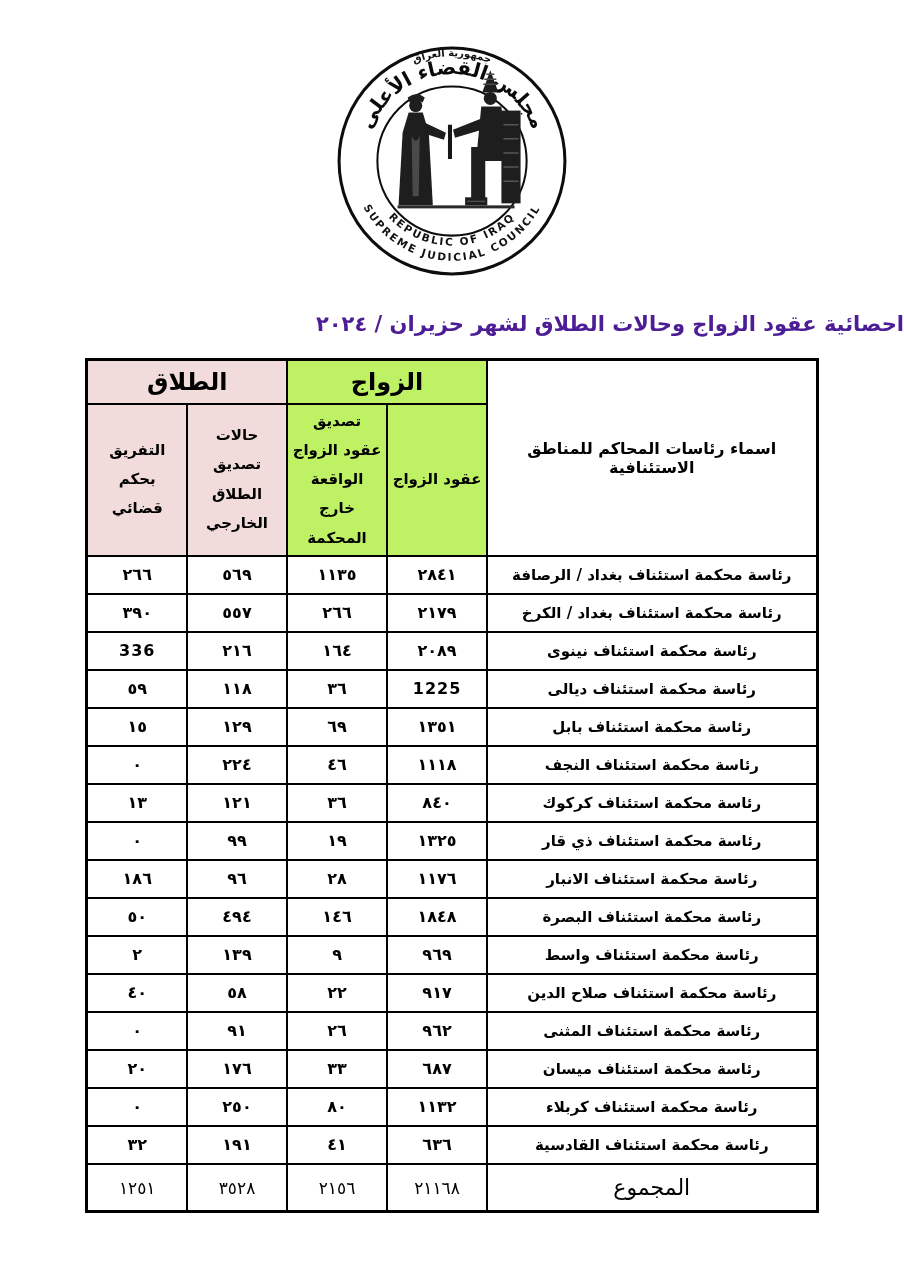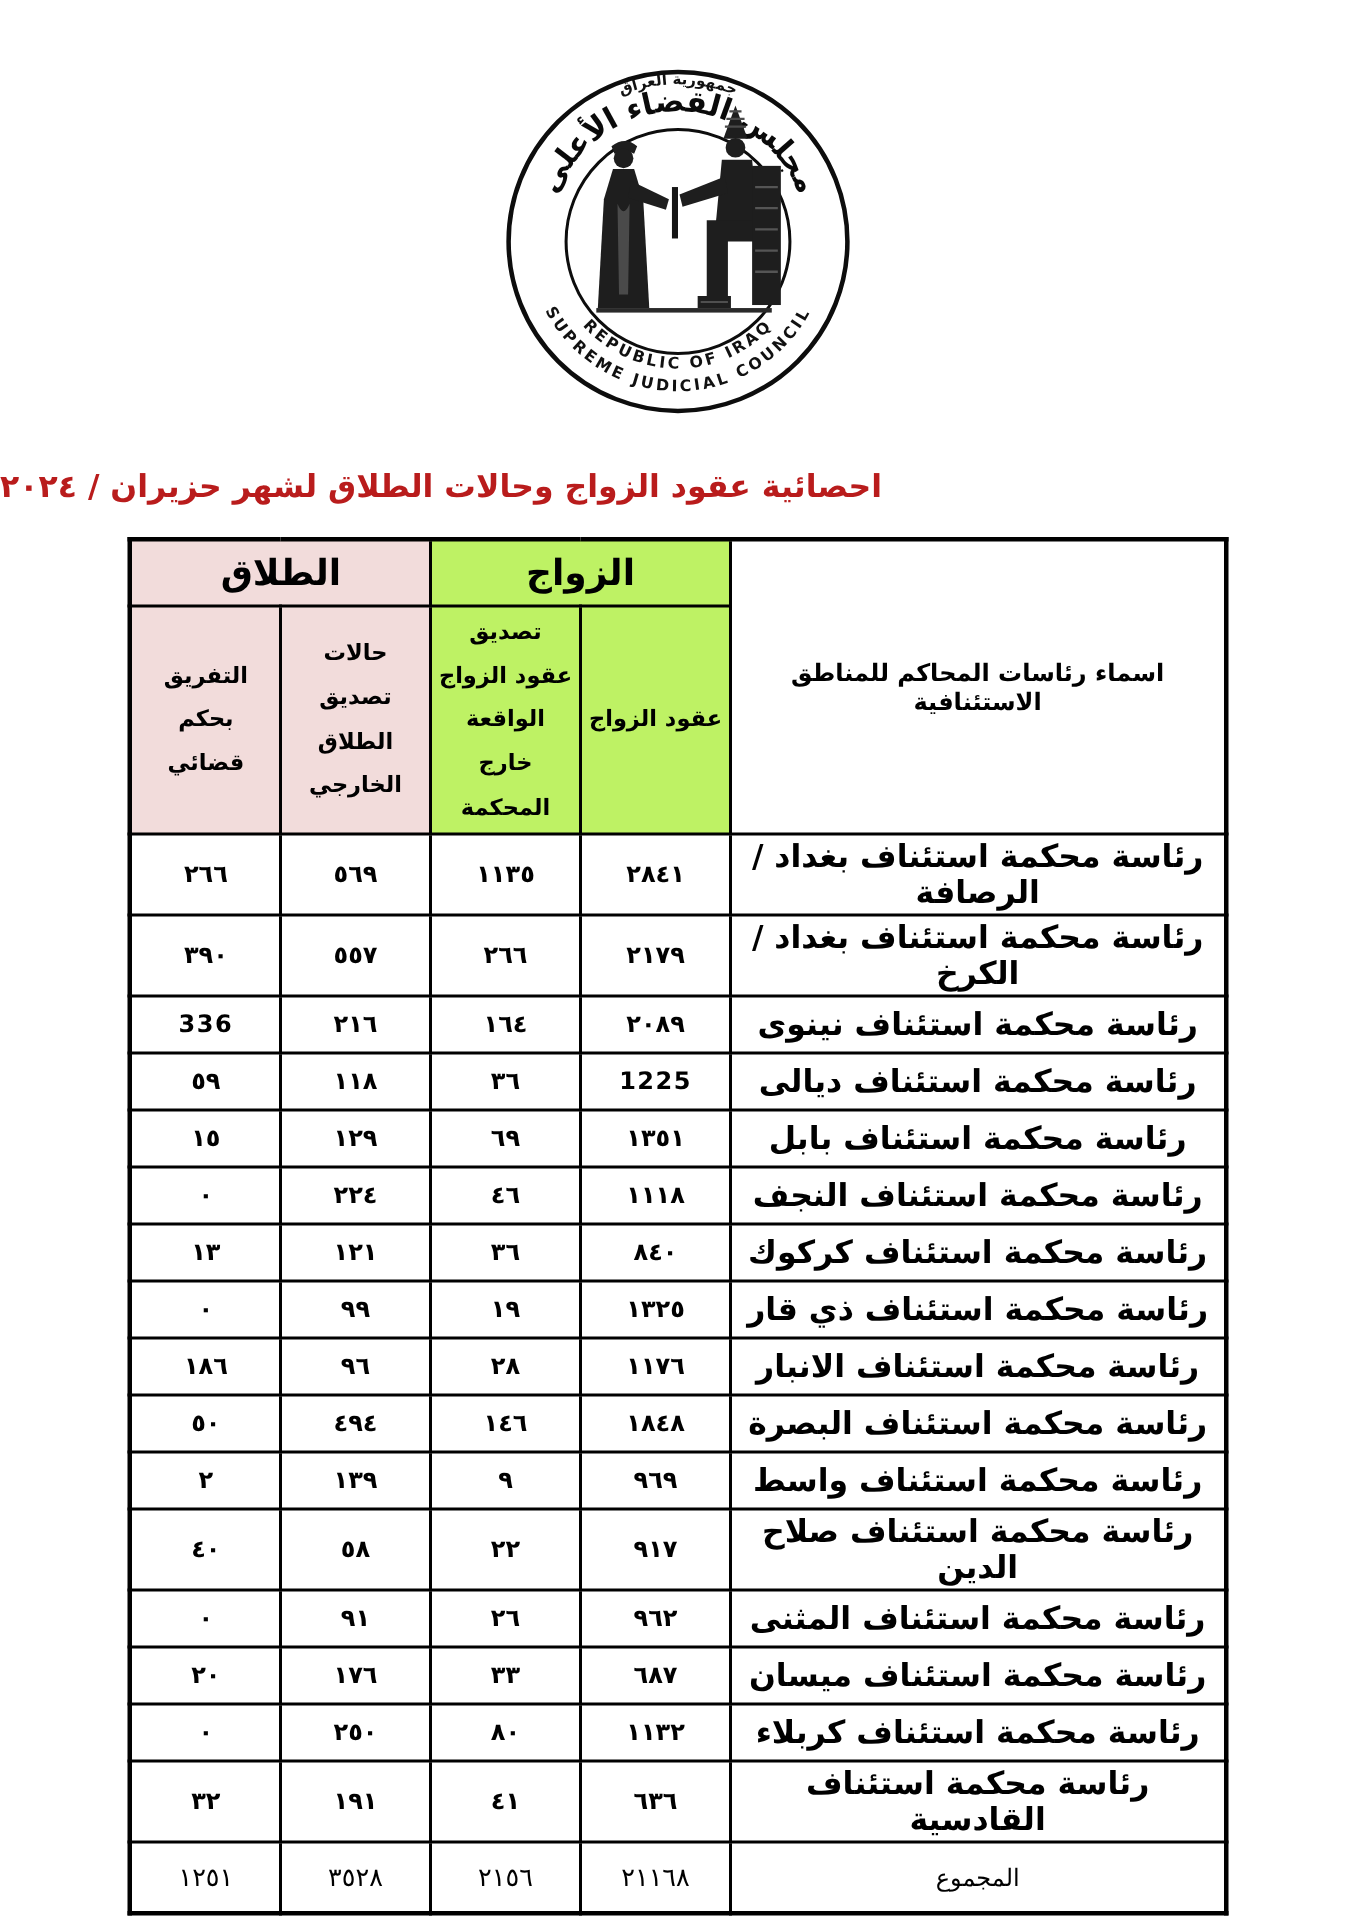--- a/index.html
+++ b/index.html
@@ -30,25 +30,25 @@
     font-size: 20px; font-weight: bold;
     fill: #0a0a0a;
   }
   .arc-text-en {
     font-size: 10.5px; font-weight: bold; letter-spacing: 2px;
     fill: #111;
   }
   
   .doc-title {
     margin-top: 30px;
-    text-align: left;
+    text-align: right;
     direction: rtl;
     font-size: 21px;
     font-weight: bold;
-    color: #b91c1c;
+    color: #4c1d95;
   }
   
   table.stats {
     width: 732px;
     margin: 22px auto 0 auto;
     border-collapse: collapse;
     direction: rtl;
     table-layout: fixed;
     border: 3px solid #000;
   }
@@ -74,36 +74,36 @@
   .green { background: #bef264; }
   .pink  { background: #f2dcdb; }
   .hdr-sub {
     font-size: 15px;
     font-weight: bold;
     height: 97px;
     line-height: 1.95;
   }
   tr.data-row { height: 38px; }
   td.name-cell {
-    font-size: 21px;
+    font-size: 15px;
     font-weight: bold;
     background: #fff;
   }
   td.num-cell {
     font-size: 16px;
     font-weight: bold;
     background: #fff;
     letter-spacing: 1px;
   }
   tr.total-row { height: 48px; }
   tr.total-row td {
     font-weight: normal;
     background: #fff;
   }
-  tr.total-row td.name-cell { font-size: 16px; margin-left: 20px; }
+  tr.total-row td.name-cell { font-size: 22px; margin-left: 20px; }
   tr.total-row td.num-cell  { font-size: 17px; }
 </style>
 </head>
 <body>
 
 <div class="page">
 
   <div class="logo-wrap">
     <svg width="242" height="242" viewBox="0 0 240 240">
       <defs>

